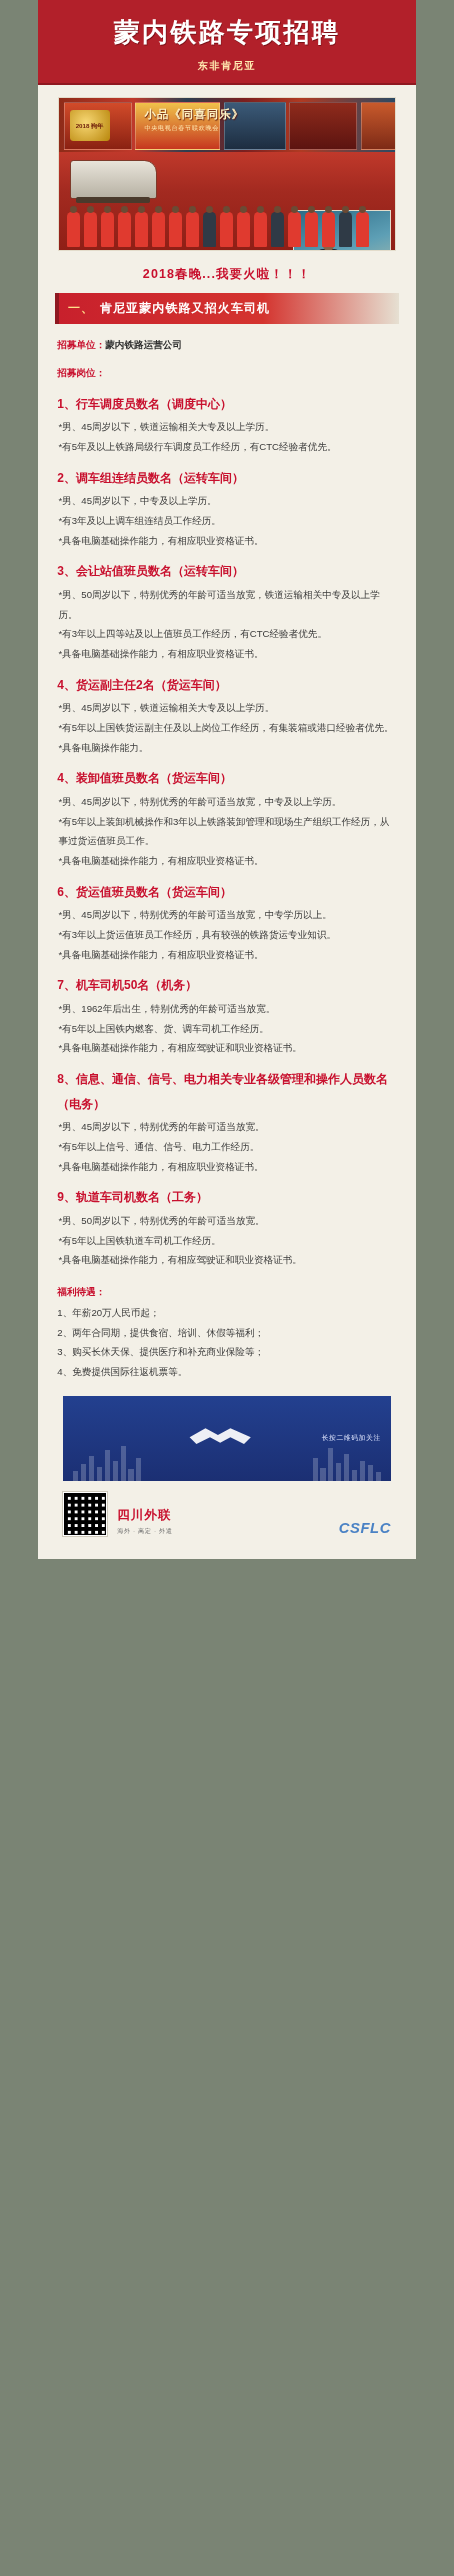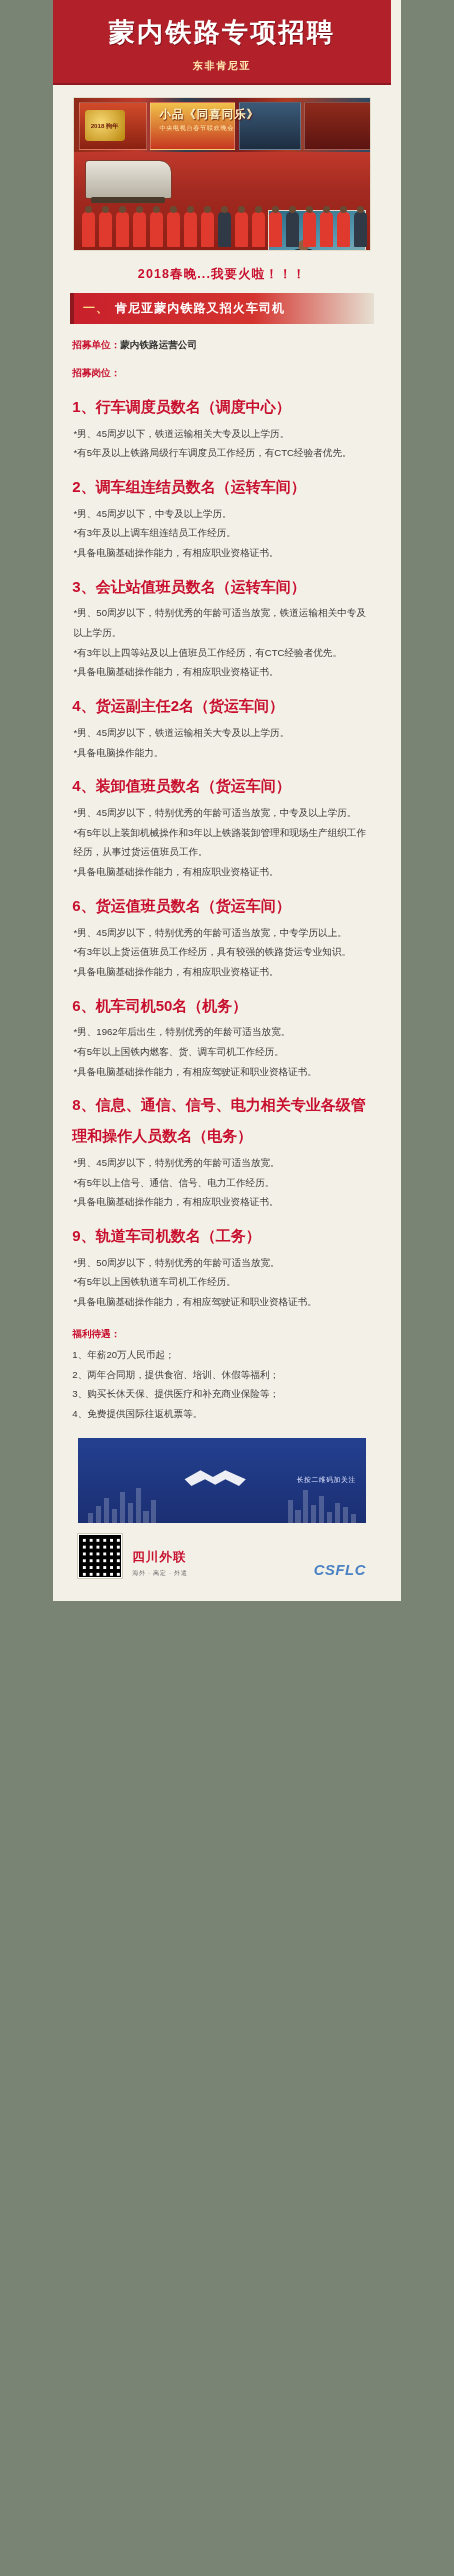--- a/index.html
+++ b/index.html
@@ -12,24 +12,24 @@
     width: 454px;
     min-height: 2576px;
     margin: 0 auto;
     background: #7a8474;
     position: relative;
     box-sizing: border-box;
     padding: 0 8px 0 8px;
   }
   .sheet {
     background: #f3f0e7;
-    width: 348px;
+    width: 378px;
     margin: 0 auto;
     box-sizing: border-box;
-    padding: 0 10px 23px 0;
+    padding: 0 0 23px 0;
     position: relative;
   }
   
   .header {
     background: #b2202a;
     padding: 14.8px 0 10.2px 0;
     text-align: center;
     border-bottom: 2.3px solid #8e1820;
   }
   .header h1 {
@@ -217,21 +217,21 @@
   .kv .k { color: #c8102e; }
   .label-red {
     color: #c8102e;
     font-weight: bold;
     margin: 8px 0 1.1px 0;
   }
   .job-title {
     color: #c8102e;
     font-weight: bold;
     margin: 9px 0 1.1px 0;
-    font-size: 15px;
+    font-size: 12px;
   }
   .req {
     color: #3a3a3a;
     margin: 0;
     padding-left: 1.1px;
     text-indent: 0;
   }
   .welfare-title {
     color: #c8102e;
     font-weight: bold;
@@ -411,33 +411,34 @@
       <p class="req">*有3年及以上调车组连结员工作经历。</p>
       <p class="req">*具备电脑基础操作能力，有相应职业资格证书。</p>
 
       <div class="job-title">3、会让站值班员数名（运转车间）</div>
       <p class="req">*男、50周岁以下，特别优秀的年龄可适当放宽，铁道运输相关中专及以上学历。</p>
       <p class="req">*有3年以上四等站及以上值班员工作经历，有CTC经验者优先。</p>
       <p class="req">*具备电脑基础操作能力，有相应职业资格证书。</p>
 
       <div class="job-title">4、货运副主任2名（货运车间）</div>
       <p class="req">*男、45周岁以下，铁道运输相关大专及以上学历。</p>
+      <p class="req">*有5年以上国铁货运副主任及以上岗位工作经历，有集装箱或港口经验者优先。</p>
       <p class="req">*具备电脑操作能力。</p>
 
       <div class="job-title">4、装卸值班员数名（货运车间）</div>
       <p class="req">*男、45周岁以下，特别优秀的年龄可适当放宽，中专及以上学历。</p>
       <p class="req">*有5年以上装卸机械操作和3年以上铁路装卸管理和现场生产组织工作经历，从事过货运值班员工作。</p>
       <p class="req">*具备电脑基础操作能力，有相应职业资格证书。</p>
 
       <div class="job-title">6、货运值班员数名（货运车间）</div>
       <p class="req">*男、45周岁以下，特别优秀的年龄可适当放宽，中专学历以上。</p>
       <p class="req">*有3年以上货运值班员工作经历，具有较强的铁路货运专业知识。</p>
       <p class="req">*具备电脑基础操作能力，有相应职业资格证书。</p>
 
-      <div class="job-title">6、机车司机50名（机务）</div>
+      <div class="job-title">7、机车司机50名（机务）</div>
       <p class="req">*男、1962年后出生，特别优秀的年龄可适当放宽。</p>
       <p class="req">*有5年以上国铁内燃客、货、调车司机工作经历。</p>
       <p class="req">*具备电脑基础操作能力，有相应驾驶证和职业资格证书。</p>
 
       <div class="job-title">8、信息、通信、信号、电力相关专业各级管理和操作人员数名（电务）</div>
       <p class="req">*男、45周岁以下，特别优秀的年龄可适当放宽。</p>
       <p class="req">*有5年以上信号、通信、信号、电力工作经历。</p>
       <p class="req">*具备电脑基础操作能力，有相应职业资格证书。</p>
 
       <div class="job-title">9、轨道车司机数名（工务）</div>

